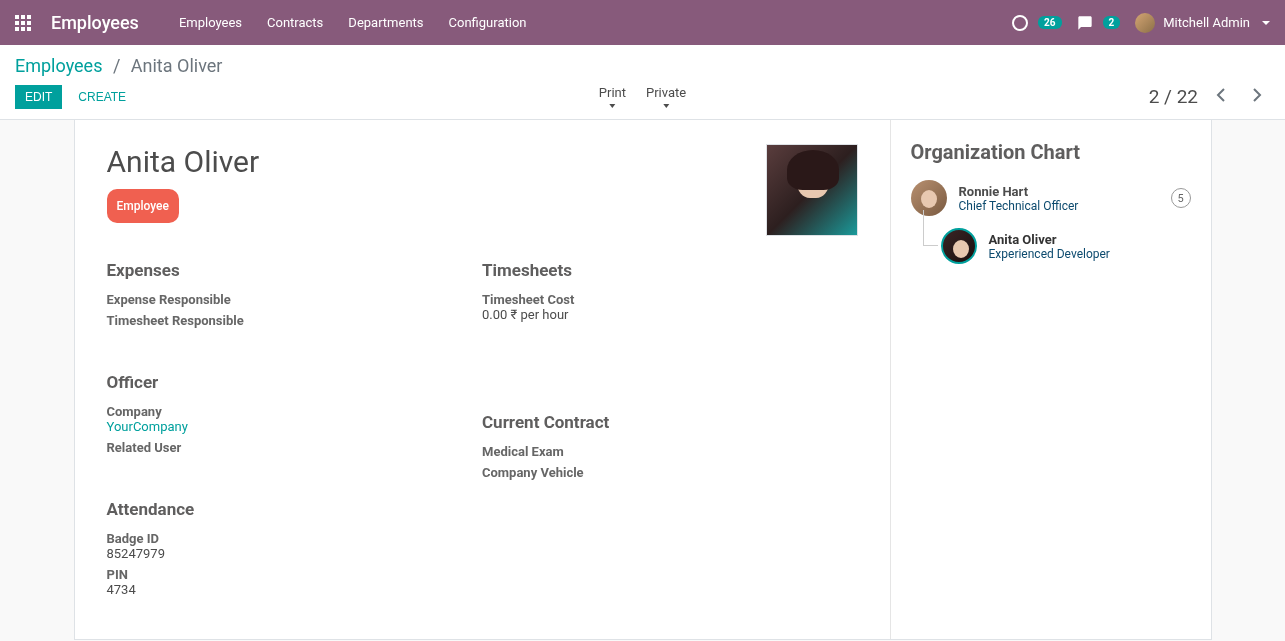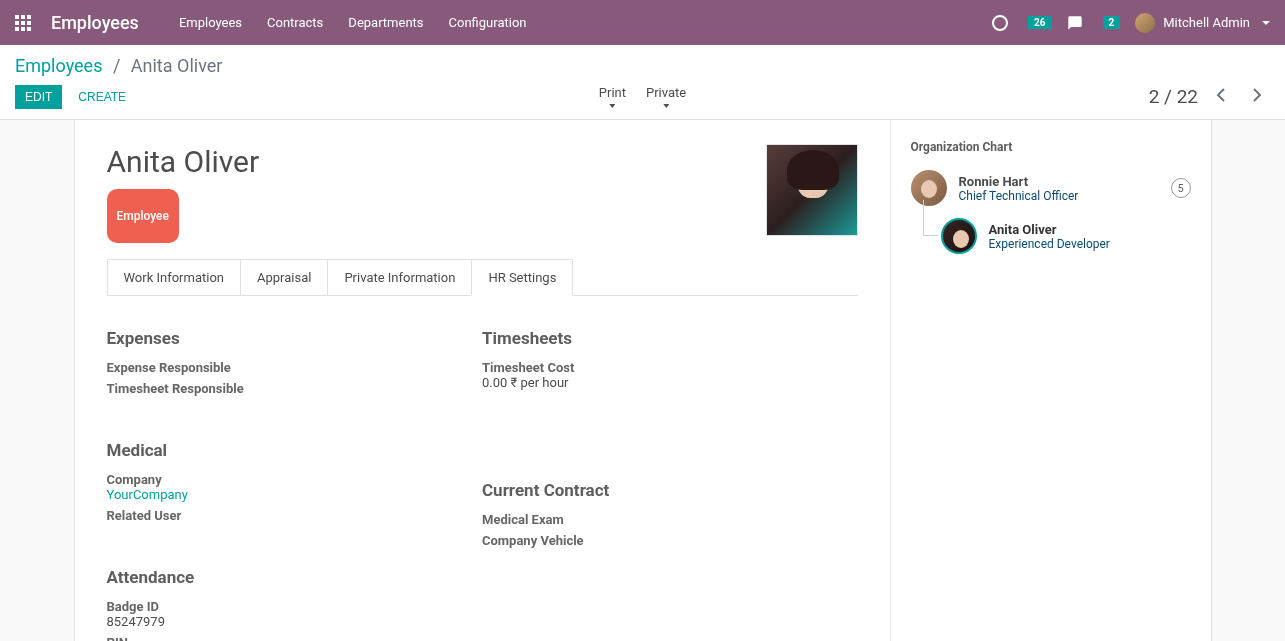--- a/index.html
+++ b/index.html
@@ -72,25 +72,25 @@
       border-radius: 50%;
       position: relative;
     }
     .chat-icon {
       width: 16px;
       height: 16px;
     }
     .badge-count {
       background: #00a09d;
       color: white;
-      border-radius: 0;
+      border-radius: 6px;
       padding: 1px 6px;
       font-size: 10px;
       font-weight: bold;
-      margin-left: 20px;
+      margin-left: 10px;
     }
     .user-menu {
       display: flex;
       align-items: center;
       gap: 8px;
       cursor: pointer;
       font-size: 13px;
     }
     .user-avatar-small {
       width: 20px;
@@ -224,21 +224,21 @@
     .emp-name {
       font-size: 30px;
       font-weight: 400;
       color: #4c4c4c;
       margin-bottom: 10px;
     }
     .tag-employee {
       display: inline-block;
       background: #f06050;
       color: white;
-      padding: 20px 10px;
+      padding: 10px 10px;
       border-radius: 10px;
       font-size: 12px;
       font-weight: 500;
     }
     .emp-photo {
       width: 92px;
       height: 92px;
       border: 1px solid #dee2e6;
       background: linear-gradient(135deg, #5a3d3d 0%, #2d1f1f 50%, #1a9a9a 100%);
       position: relative;
@@ -326,21 +326,21 @@
     }
     .field-value.link {
       color: #00a09d;
       cursor: pointer;
     }
     .section-gap {
       height: 30px;
     }
     
     .org-title {
-      font-size: 12px;
+      font-size: 20px;
       color: #5f5e5e;
       margin-bottom: 16px;
     }
     .org-person {
       display: flex;
       align-items: center;
       gap: 12px;
       margin-bottom: 12px;
       position: relative;
     }
@@ -488,41 +488,35 @@
   <div class="form-sheet">
     <div class="form-main">
       <div class="emp-header">
         <div class="emp-header-left">
           <h1 class="emp-name">Anita Oliver</h1>
           <span class="tag-employee">Employee</span>
         </div>
         <div class="emp-photo"></div>
       </div>
 
-      <div class="tabs">
-        <div class="tab">Work Information</div>
-        <div class="tab">Appraisal</div>
-        <div class="tab">Private Information</div>
-        <div class="tab active">HR Settings</div>
-      </div>
 
       <div class="form-columns">
         <div class="form-col">
           <h2 class="group-title">Expenses</h2>
           <div class="field-row">
             <span class="field-label">Expense Responsible</span>
             <span class="field-value"></span>
           </div>
           <div class="field-row">
             <span class="field-label">Timesheet Responsible</span>
             <span class="field-value"></span>
           </div>
 
           <div class="section-gap"></div>
-          <h2 class="group-title">Medical</h2>
+          <h2 class="group-title">Officer</h2>
           <div class="field-row">
             <span class="field-label">Company</span>
             <span class="field-value link">YourCompany</span>
           </div>
           <div class="field-row">
             <span class="field-label">Related User</span>
             <span class="field-value"></span>
           </div>
 
           <div class="section-gap"></div>

